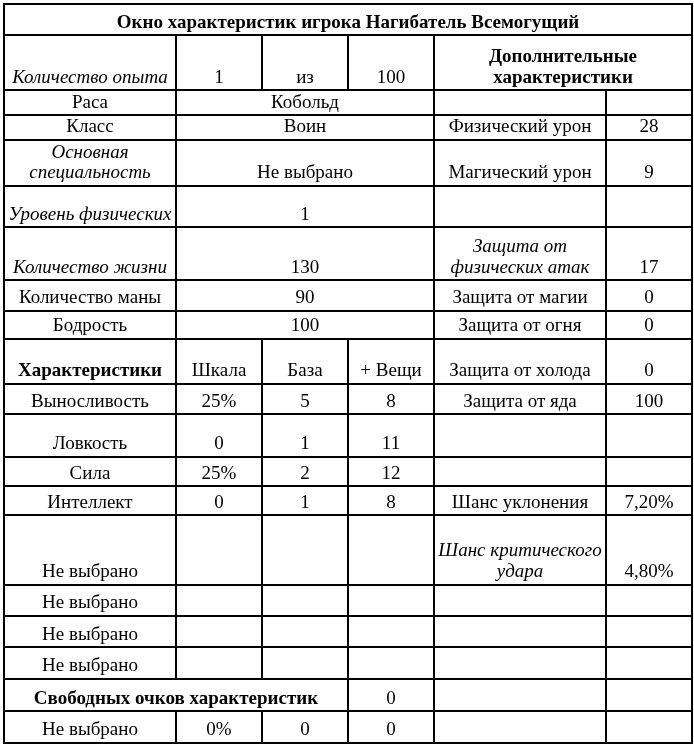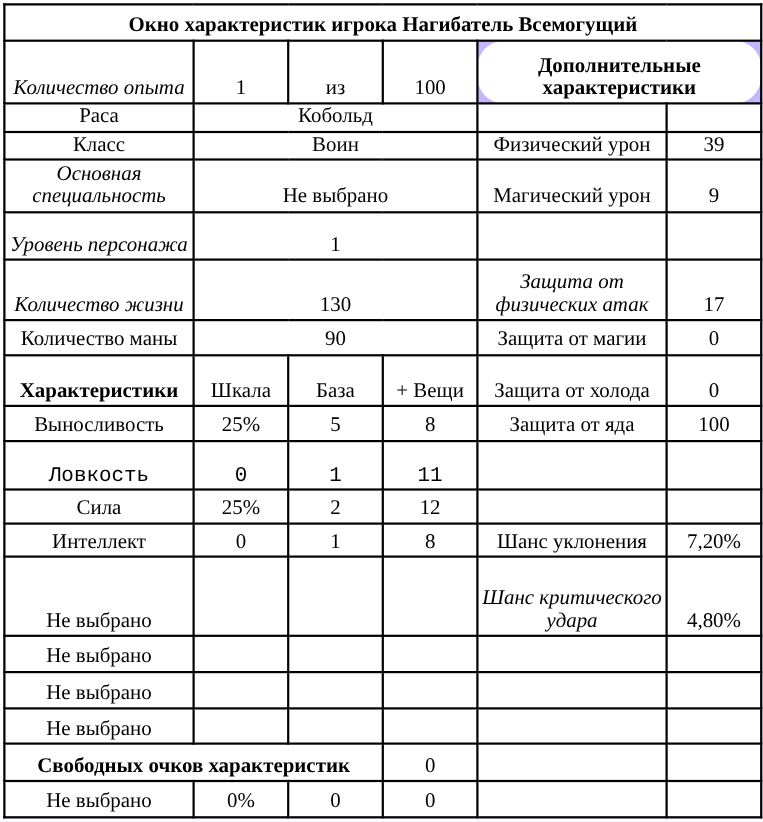--- a/index.html
+++ b/index.html
@@ -42,21 +42,20 @@
   }
   td.bold { font-weight: bold; }
   td.title-cell {
     font-weight: bold;
     font-size: 20px;
     vertical-align: middle;
   }
   td.section-hdr {
     font-weight: bold;
     vertical-align: middle;
-    border-radius: 24px;
   }
   .two-line { line-height: 1.05; font-style: italic; }
   
   col.c1 { width: 172px; }
   col.c2 { width: 86px; }
   col.c3 { width: 86px; }
   col.c4 { width: 86px; }
   col.c5 { width: 172px; }
   col.c6 { width: 86px; }
 </style>
@@ -91,71 +90,77 @@
         <td>Раса</td>
         <td colspan="3">Кобольд</td>
         <td></td>
         <td></td>
       </tr>
 
       <tr style="height:16px;">
         <td>Класс</td>
         <td colspan="3">Воин</td>
         <td>Физический урон</td>
-        <td>39</td>
+        <td>28</td>
       </tr>
 
       <tr style="height:42px;">
         <td class="two-line">Основная специальность</td>
         <td colspan="3">Не выбрано</td>
         <td>Магический урон</td>
         <td>9</td>
       </tr>
 
       <tr style="height:41px;">
-        <td class="two-line">Уровень персонажа</td>
+        <td class="two-line">Уровень физических</td>
         <td colspan="3">1</td>
         <td></td>
         <td></td>
       </tr>
 
       <tr style="height:52px;">
         <td class="two-line">Количество жизни</td>
         <td colspan="3">130</td>
         <td class="two-line">Защита от физических атак</td>
         <td>17</td>
       </tr>
 
       <tr style="height:30px;margin-top:32px;">
         <td>Количество маны</td>
         <td colspan="3">90</td>
         <td>Защита от магии</td>
         <td>0</td>
       </tr>
 
+      <tr style="height:28px;">
+        <td>Бодрость</td>
+        <td colspan="3">100</td>
+        <td>Защита от огня</td>
+        <td>0</td>
+      </tr>
 
       <tr style="height:44px;">
         <td class="bold">Характеристики</td>
         <td>Шкала</td>
         <td>База</td>
         <td>+ Вещи</td>
         <td>Защита от холода</td>
         <td>0</td>
       </tr>
 
       <tr style="height:30px;">
         <td>Выносливость</td>
         <td>25%</td>
         <td>5</td>
         <td>8</td>
         <td>Защита от яда</td>
         <td>100</td>
       </tr>
 
-      <tr style="height:42px;font-family:Liberation Mono, monospace;">
+      <tr style="height:42px;">
         <td>Ловкость</td>
         <td>0</td>
         <td>1</td>
         <td>11</td>
         <td></td>
         <td></td>
       </tr>
 
       <tr style="height:29px;padding-left:44px;">
         <td>Сила</td>

